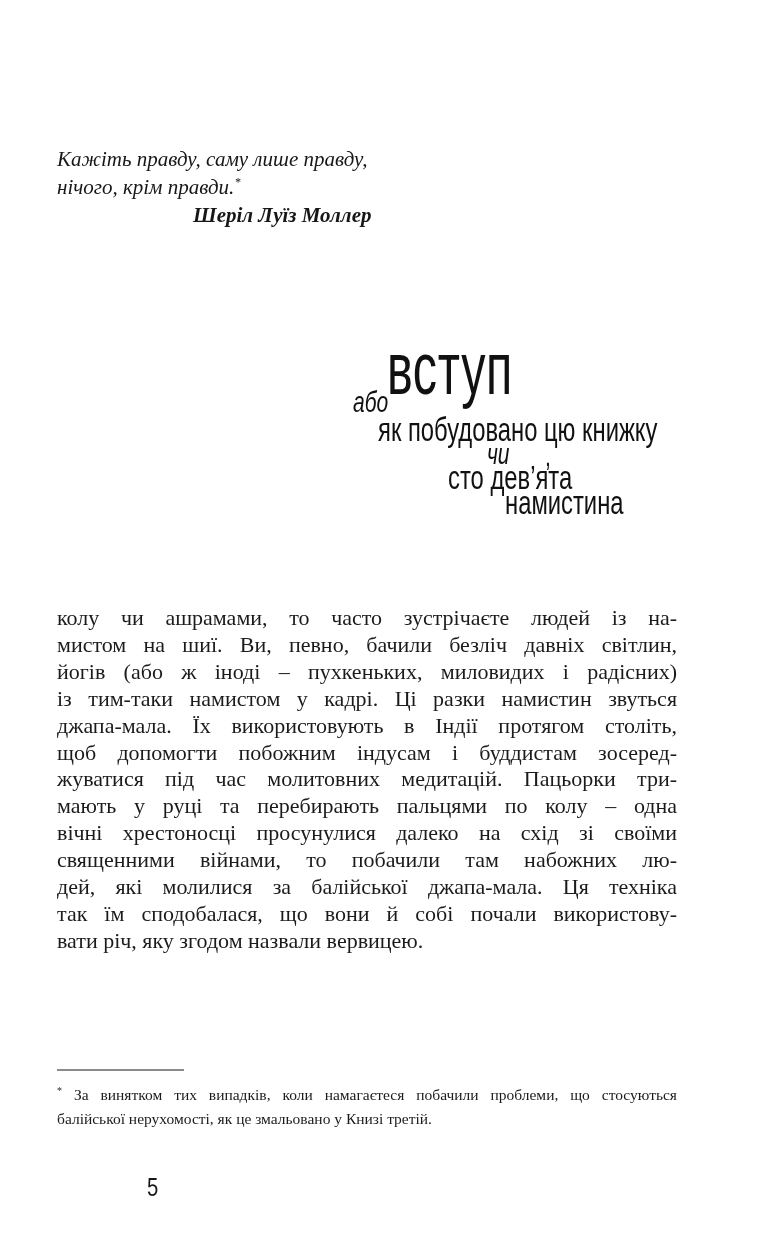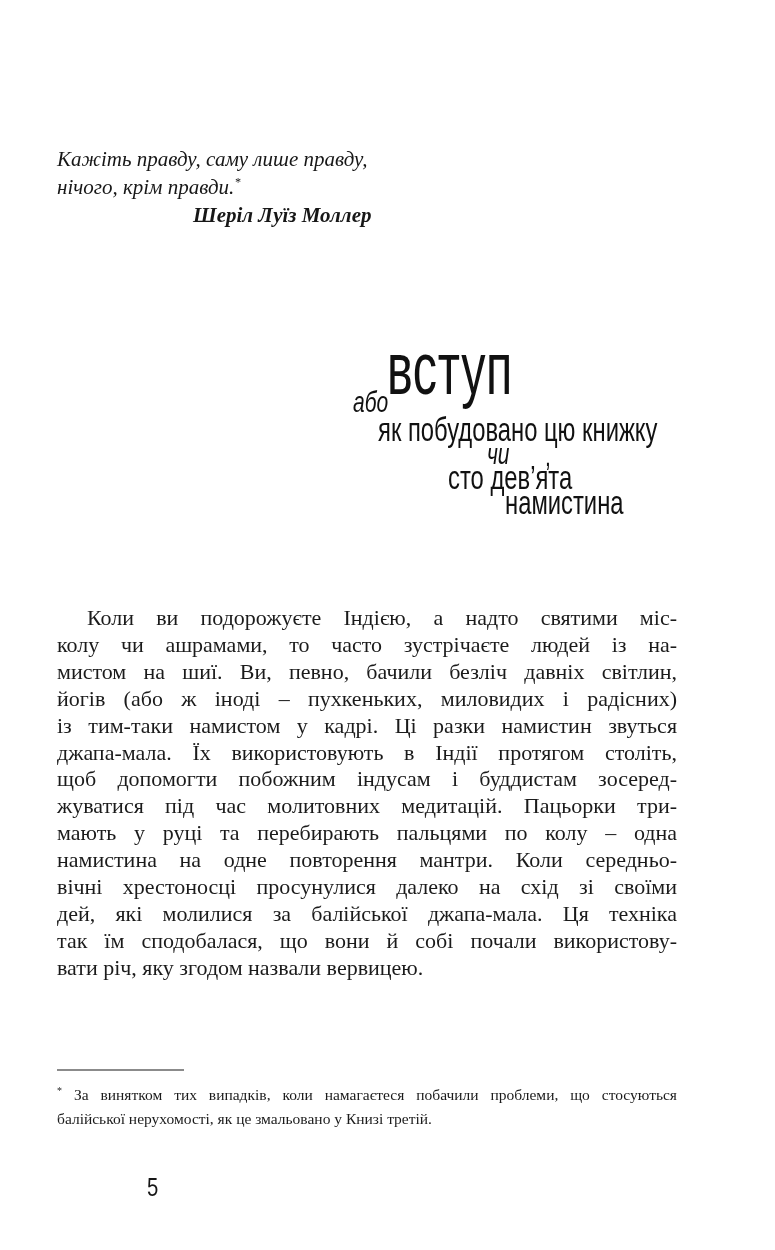--- a/index.html
+++ b/index.html
@@ -82,31 +82,30 @@
   <div class="t t-main">вступ</div>
   <div class="t t-abo">або</div>
   <div class="t t-sub1">як побудовано цю книжку</div>
   <div class="t t-chy">чи</div>
   <div class="t t-comma">,</div>
   <div class="t t-sub2">сто дев’ята</div>
   <div class="t t-sub3">намистина</div>
 </div>
 
 <div class="body-text">
-  <div class="bl first">Коли ви подорожуєте Індією, а надто святими міс-</div>
   <div class="bl">колу чи ашрамами, то часто зустрічаєте людей із на-</div>
   <div class="bl">мистом на шиї. Ви, певно, бачили безліч давніх світлин,</div>
   <div class="bl">йогів (або ж іноді – пухкеньких, миловидих і радісних)</div>
   <div class="bl">із тим-таки намистом у кадрі. Ці разки намистин звуться</div>
   <div class="bl">джапа-мала. Їх використовують в Індії протягом століть,</div>
   <div class="bl">щоб допомогти побожним індусам і буддистам зосеред-</div>
   <div class="bl">жуватися під час молитовних медитацій. Пацьорки три-</div>
   <div class="bl">мають у руці та перебирають пальцями по колу – одна</div>
-  <div class="bl">намистина на одне повторення мантри. Коли середньо-</div>
   <div class="bl">вічні хрестоносці просунулися далеко на схід зі своїми</div>
+  <div class="bl">священними війнами, то побачили там набожних лю-</div>
   <div class="bl">дей, які молилися за балійської джапа-мала. Ця техніка</div>
   <div class="bl">так їм сподобалася, що вони й собі почали використову-</div>
   <div class="bl last">вати річ, яку згодом назвали вервицею.</div>
 </div>
 
 <div class="fnrule"></div>
 
 <div class="footnote">
   <div class="fn1"><sup>*</sup> <span>За винятком тих випадків, коли намагаєтеся побачили проблеми, що стосуються</span></div>
   <div class="fn2">балійської нерухомості, як це змальовано у Книзі третій.</div>

